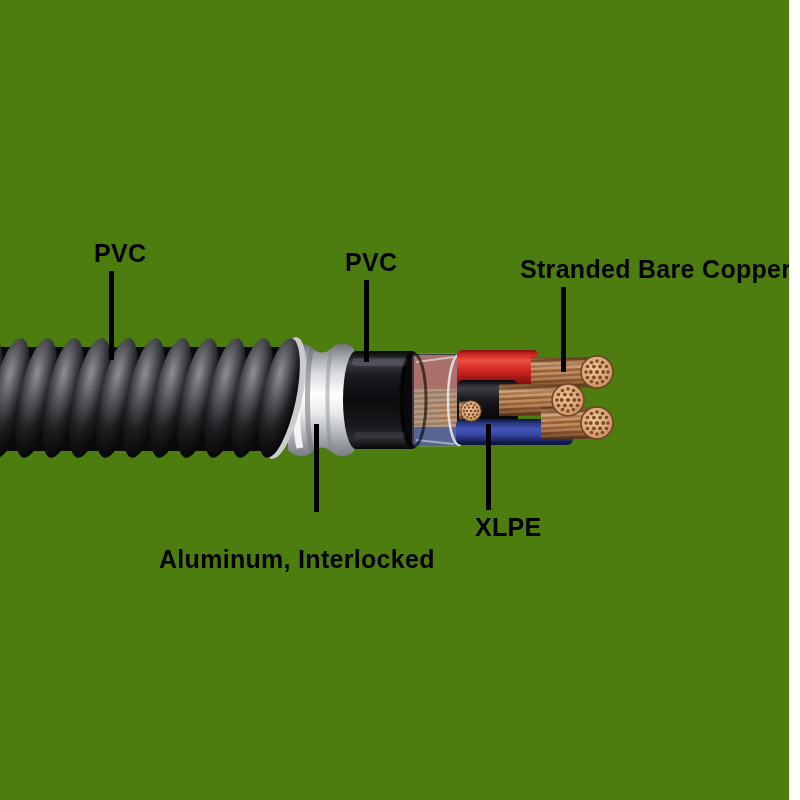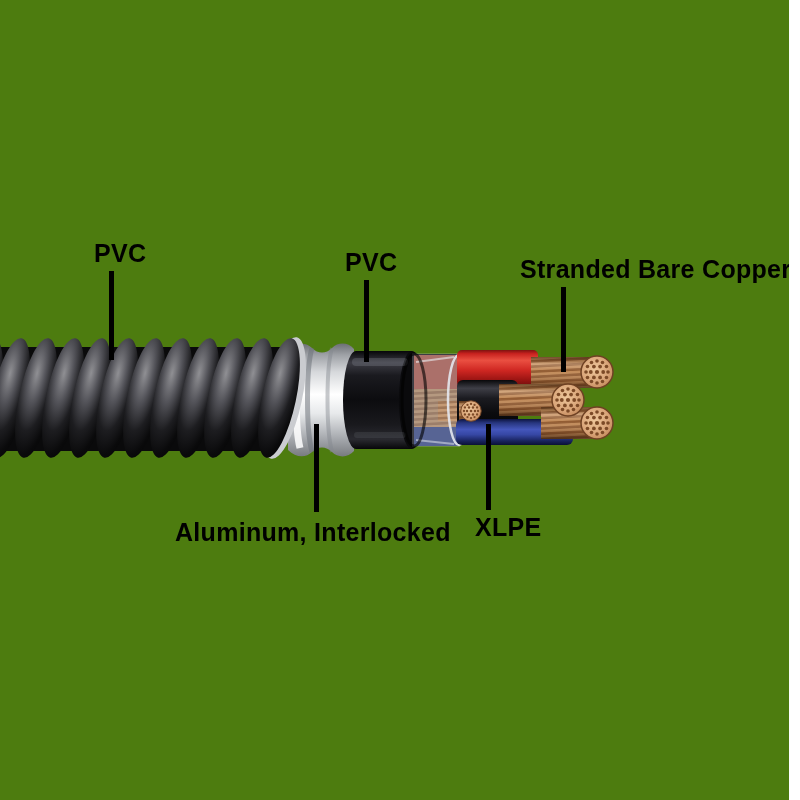--- a/index.html
+++ b/index.html
@@ -186,16 +186,16 @@
 
   <div class="leader" style="left:109px;top:271px;height:89px;"></div>
   <div class="leader" style="left:364px;top:280px;height:82px;"></div>
   <div class="leader" style="left:561px;top:287px;height:85px;"></div>
   <div class="leader" style="left:314px;top:424px;height:88px;"></div>
   <div class="leader" style="left:486px;top:424px;height:86px;"></div>
 
   <div class="lbl" style="left:94px;top:240px;">PVC</div>
   <div class="lbl" style="left:345px;top:249px;">PVC</div>
   <div class="lbl" style="left:520px;top:256px;">Stranded Bare Copper</div>
-  <div class="lbl" style="left:159px;top:519px;margin-left:16px;">Aluminum, Interlocked</div>
+  <div class="lbl" style="left:159px;top:546px;">Aluminum, Interlocked</div>
   <div class="lbl" style="left:455px;top:514px;margin-left:20px;">XLPE</div>
 
 </div>
 
 </body></html>

